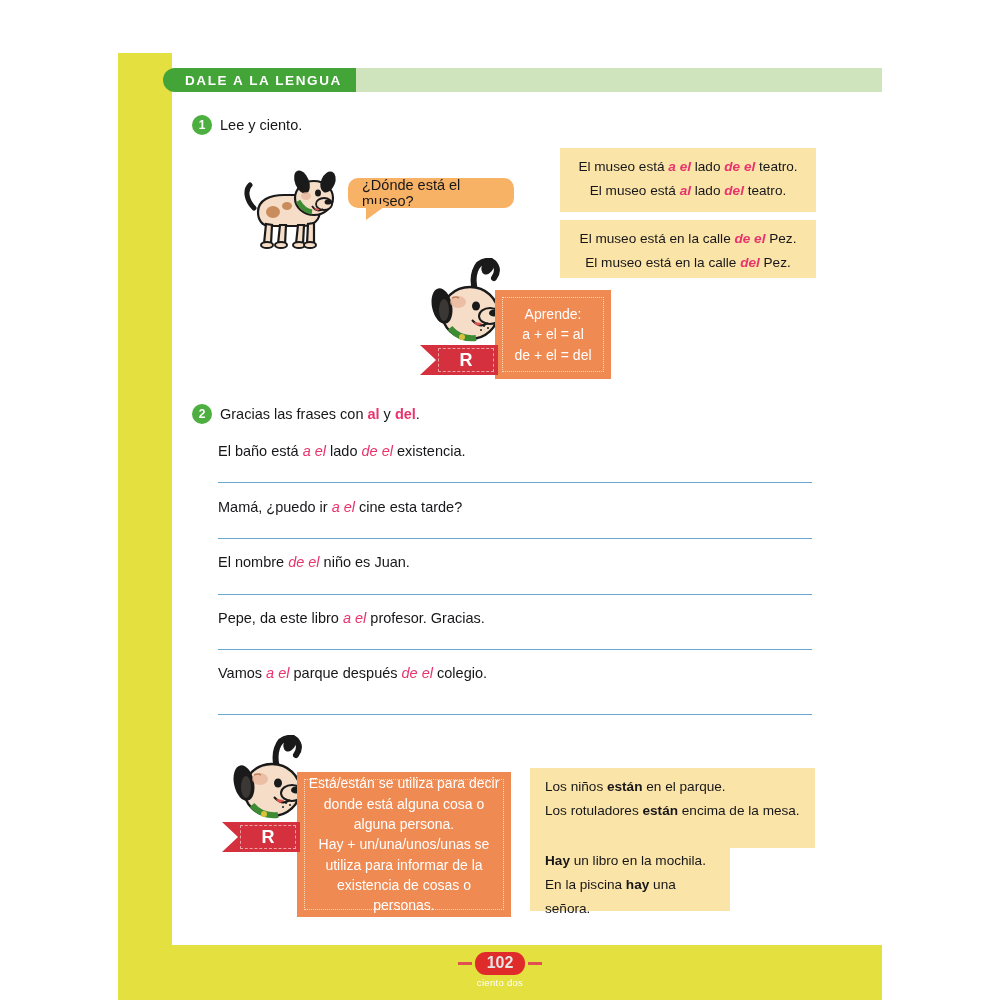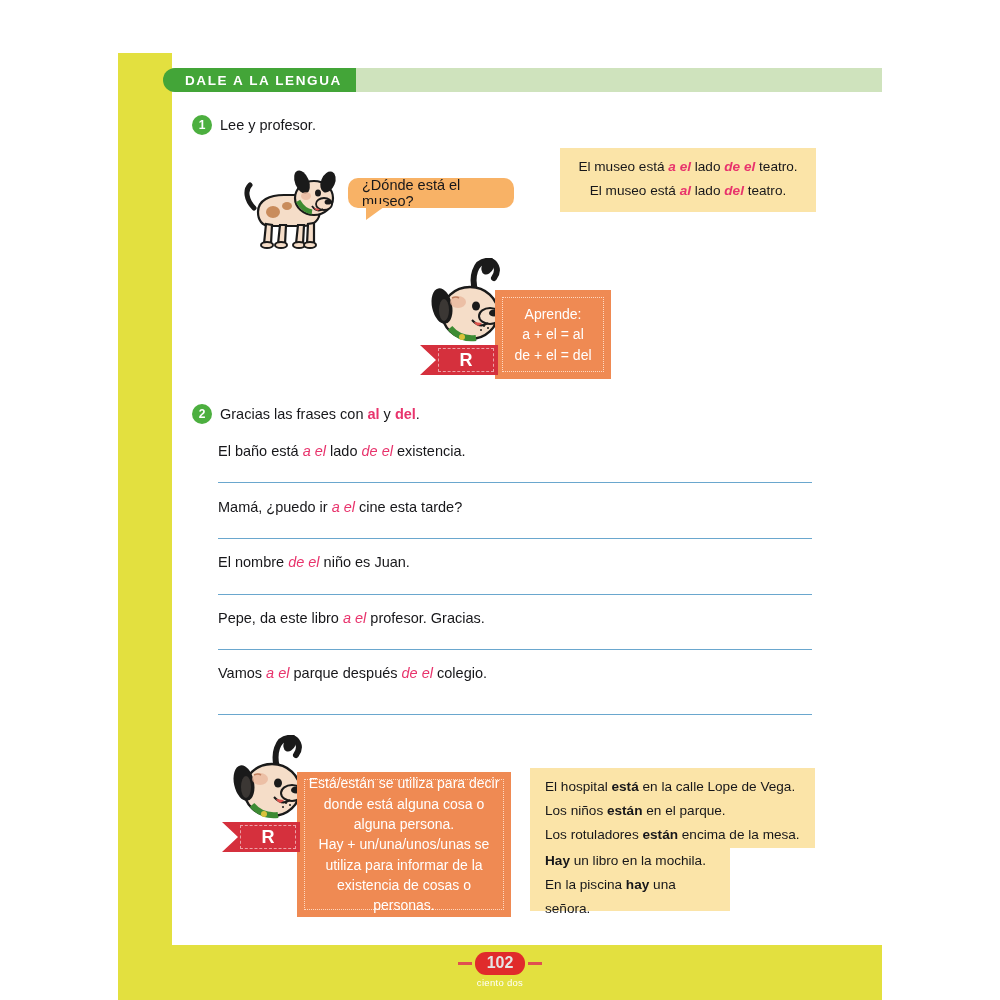--- a/index.html
+++ b/index.html
@@ -124,21 +124,21 @@
 
 <div id="page">
 
   <div class="yellow-field"></div>
   <div class="card"></div>
 
   <div class="hdr-pale"></div>
   <div class="hdr-pill">DALE A LA LENGUA</div>
 
   <div class="num-badge" style="left:192px; top:115px;">1</div>
-  <div class="ex-title" style="left:220px; top:117px;">Lee y profesor.</div>
+  <div class="ex-title" style="left:220px; top:117px;">Lee y ciento.</div>
 
   <div class="dog" style="left:240px; top:168px; width:100px; height:85px;">
     <svg viewBox="0 0 100 85" width="100" height="85">
 
       <path d="M14 40 C6 32 5 22 10 17" stroke="#1a1a1a" stroke-width="5" fill="none" stroke-linecap="round"></path>
 
       <path d="M18 44 C18 32 30 27 44 27 L62 27 C74 27 80 33 80 42 C80 52 74 58 62 58 L30 58 C22 58 18 52 18 44 Z" fill="#f5ddc8" stroke="#1a1a1a" stroke-width="2.2"></path>
 
       <path d="M26 56 L24 76 L31 76 L32 57 Z" fill="#f5ddc8" stroke="#1a1a1a" stroke-width="2.2"></path>
       <path d="M40 57 L38 76 L45 76 L46 57 Z" fill="#f5ddc8" stroke="#1a1a1a" stroke-width="2.2"></path>
@@ -172,20 +172,24 @@
   </div>
 
   <div class="bubble" style="left:348px; top:178px; width:166px; height:30px;">
     <span>¿Dónde está el museo?</span>
     <span class="tail"></span>
   </div>
 
   <div class="ybox" style="left:560px; top:148px; width:256px; height:64px;">
       <div class="line"><span>El museo está </span><span class="pink-b pink-i" style="font-style: italic;">a el</span><span> lado </span><span class="pink-b pink-i" style="font-style: italic;">de el</span><span>  teatro.</span></div>
       <div class="line"><span>El museo está </span><span class="pink-b pink-i" style="font-style: italic;">al</span><span>  lado </span><span class="pink-b pink-i" style="font-style: italic;">del</span><span> teatro.</span></div>
+    </div>
+  <div class="ybox" style="left:560px; top:220px; width:256px; height:58px;">
+      <div class="line"><span>El museo está en la calle </span><span class="pink-b pink-i" style="font-style: italic;">de el</span><span> Pez.</span></div>
+      <div class="line"><span>El museo está en la calle </span><span class="pink-b pink-i" style="font-style: italic;">del</span><span> Pez.</span></div>
     </div>
 
   <div class="dog" style="left:424px; top:258px; width:86px; height:90px;">
     <svg viewBox="0 0 86 90" width="86" height="90">
       <path d="M52 36 C46 18 52 4 62 3 C72 2 76 12 70 20" stroke="#1a1a1a" stroke-width="6" fill="none" stroke-linecap="round"></path>
       <ellipse cx="64" cy="8" rx="6" ry="9" fill="#1a1a1a" transform="rotate(25 64 8)"></ellipse>
       <ellipse cx="46" cy="55" rx="28" ry="26" fill="#f5ddc8" stroke="#1a1a1a" stroke-width="2.4"></ellipse>
       <ellipse cx="18" cy="48" rx="10" ry="18" fill="#1a1a1a" transform="rotate(-12 18 48)"></ellipse>
       <ellipse cx="20" cy="52" rx="5" ry="11" fill="#f5ddc8" opacity=".15"></ellipse>
       <ellipse cx="34" cy="44" rx="8" ry="6" fill="#e8b49a" opacity=".75"></ellipse>
@@ -258,21 +262,20 @@
         <div class="line"><span class="dark">donde está alguna cosa o</span></div>
         <div class="line"><span class="dark">alguna persona.</span></div>
         <div class="line"><span class="wbold">Hay + un/una/unos/unas</span><span class="dark"> se</span></div>
         <div class="line"><span class="dark">utiliza para informar de la</span></div>
         <div class="line"><span class="dark">existencia de cosas o personas.</span></div>
       </div>
   </div>
   <div class="ribbon" style="left:222px; top:822px; width:78px;">R</div>
 
   <div class="ybox left" style="left:530px; top:768px; width:285px; height:80px;">
-      <div class="line"><span>El hospital </span><span class="bk-b">está</span><span> en la calle Lope de Vega.</span></div>
       <div class="line"><span>Los niños </span><span class="bk-b">están</span><span> en el parque.</span></div>
       <div class="line"><span>Los rotuladores </span><span class="bk-b">están</span><span> encima de la mesa.</span></div>
     </div>
   <div class="ybox left" style="left:530px; top:842px; width:200px; height:69px;">
       <div class="line"><span class="bk-b">Hay</span><span> un libro en la mochila.</span></div>
       <div class="line"><span>En la piscina </span><span class="bk-b">hay</span><span> una señora.</span></div>
     </div>
 
   <div class="footer">
     <div class="pg-row">

